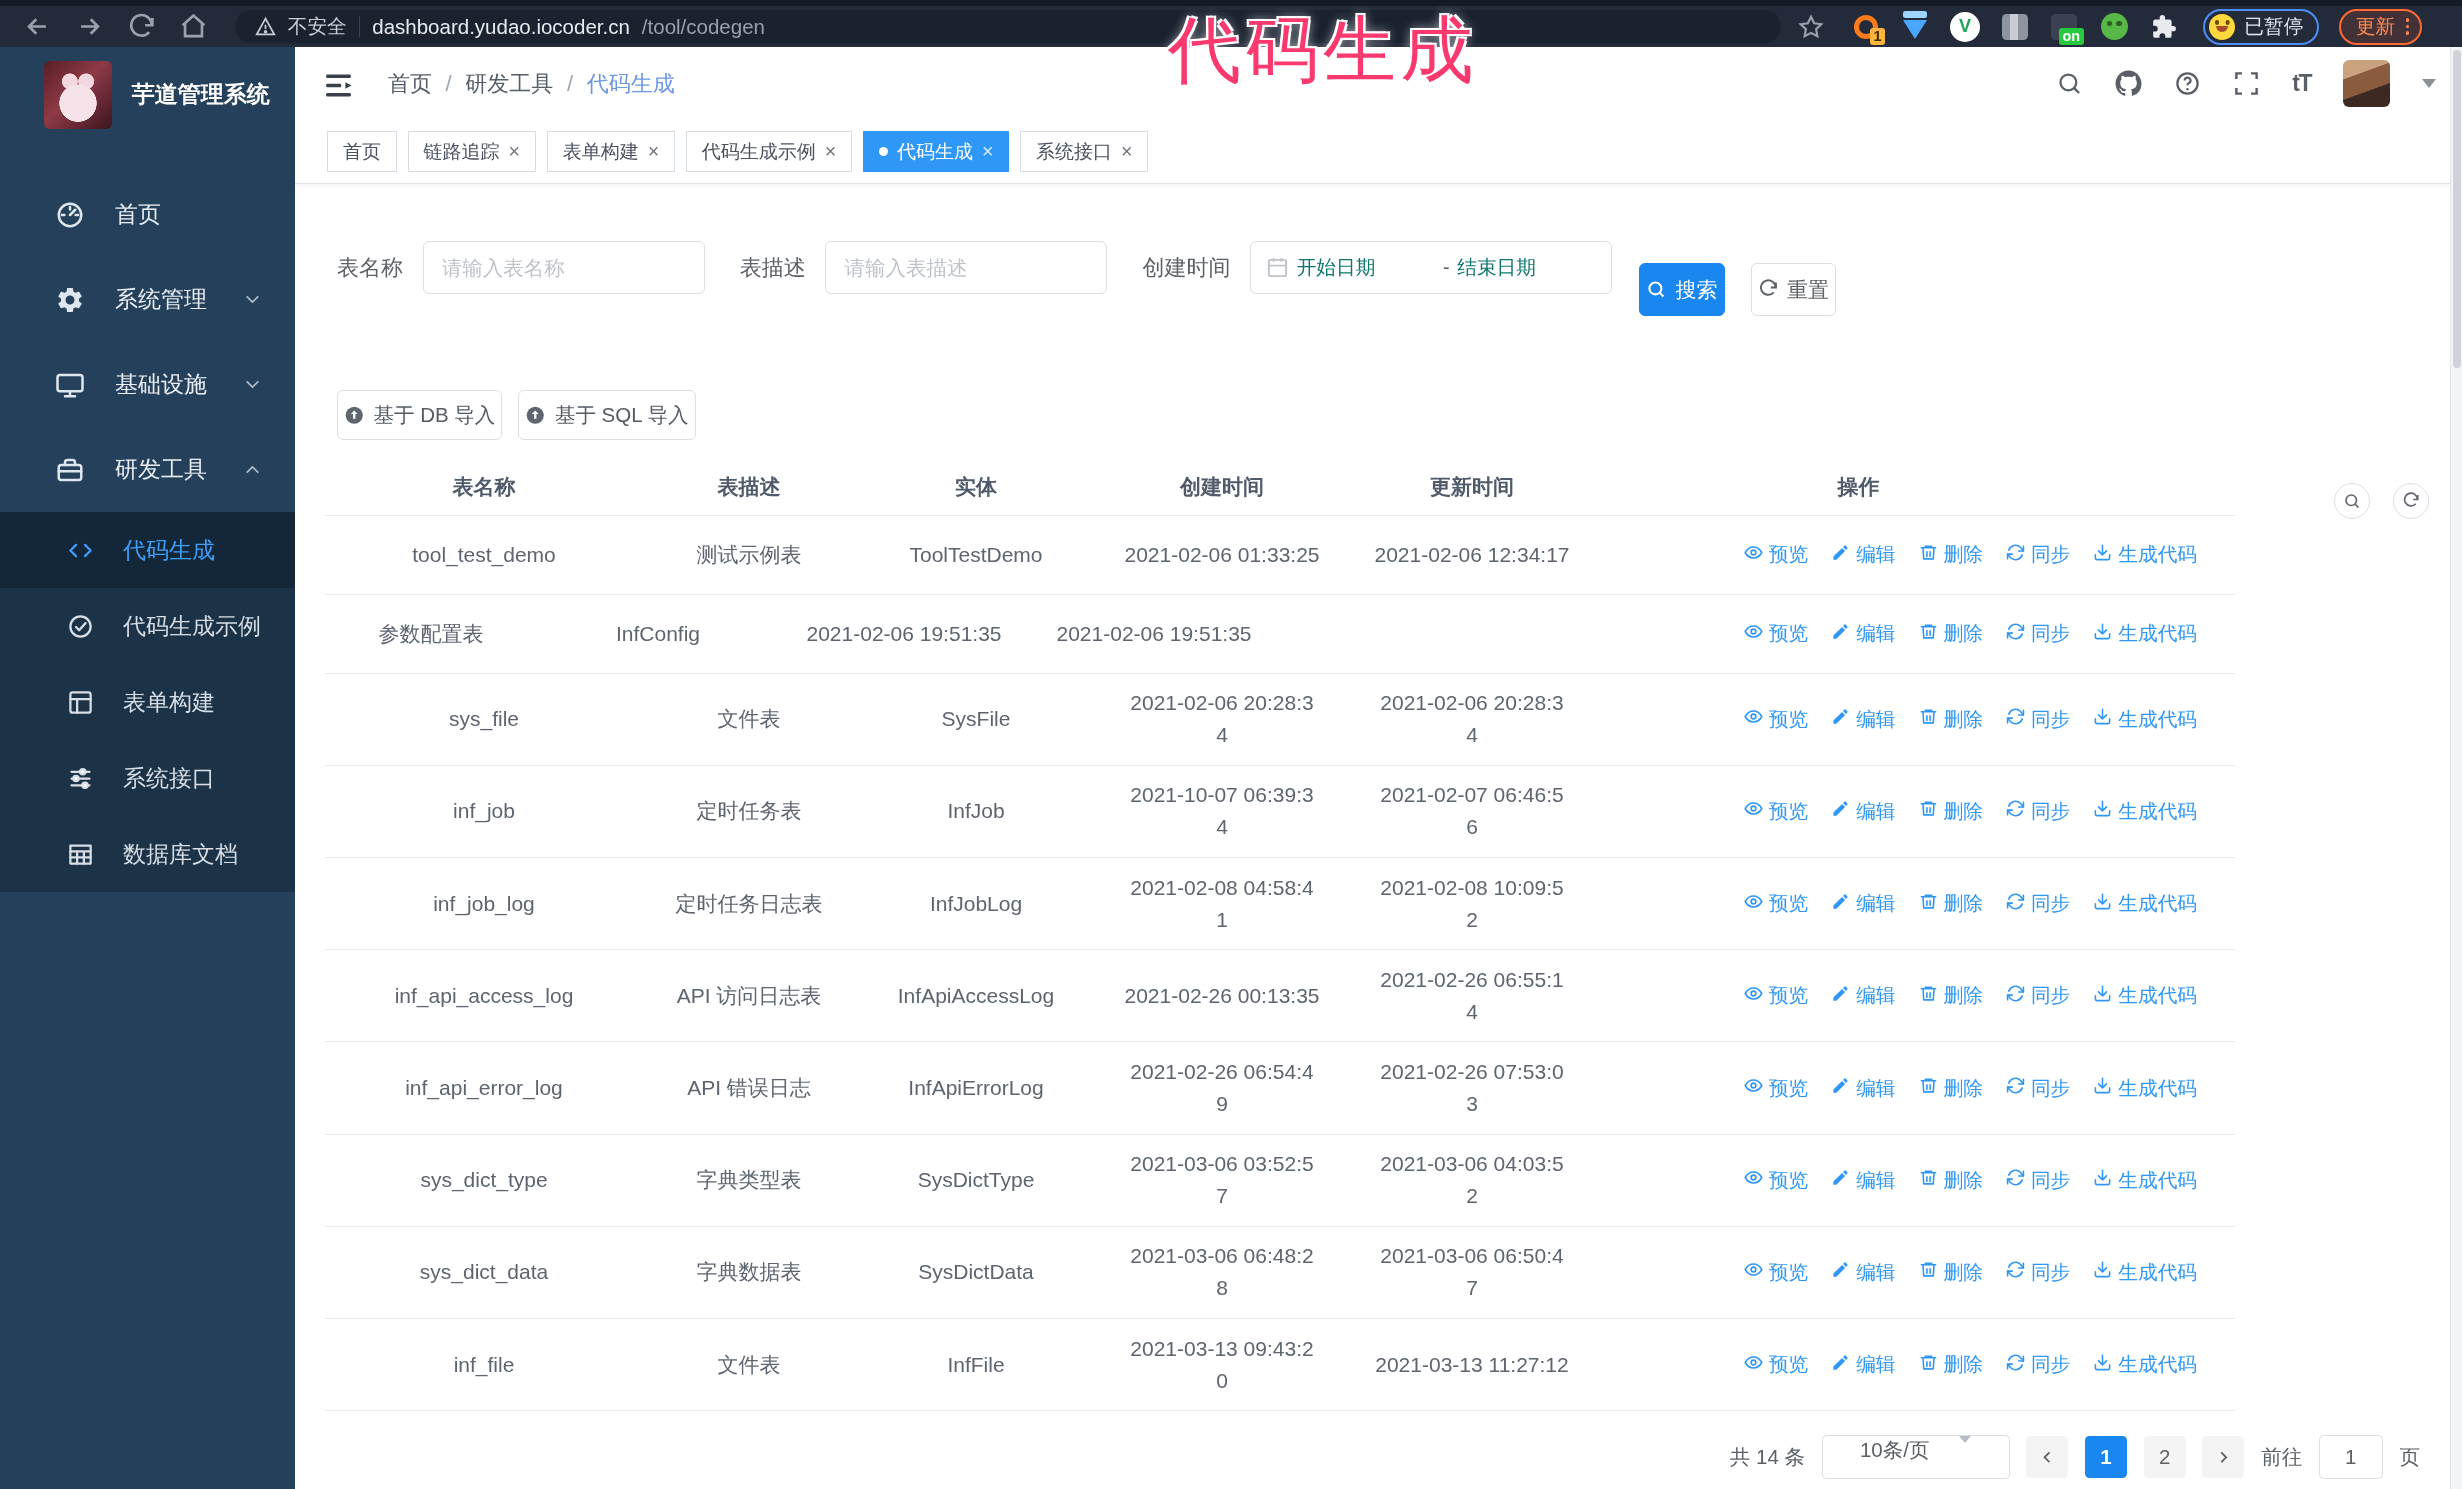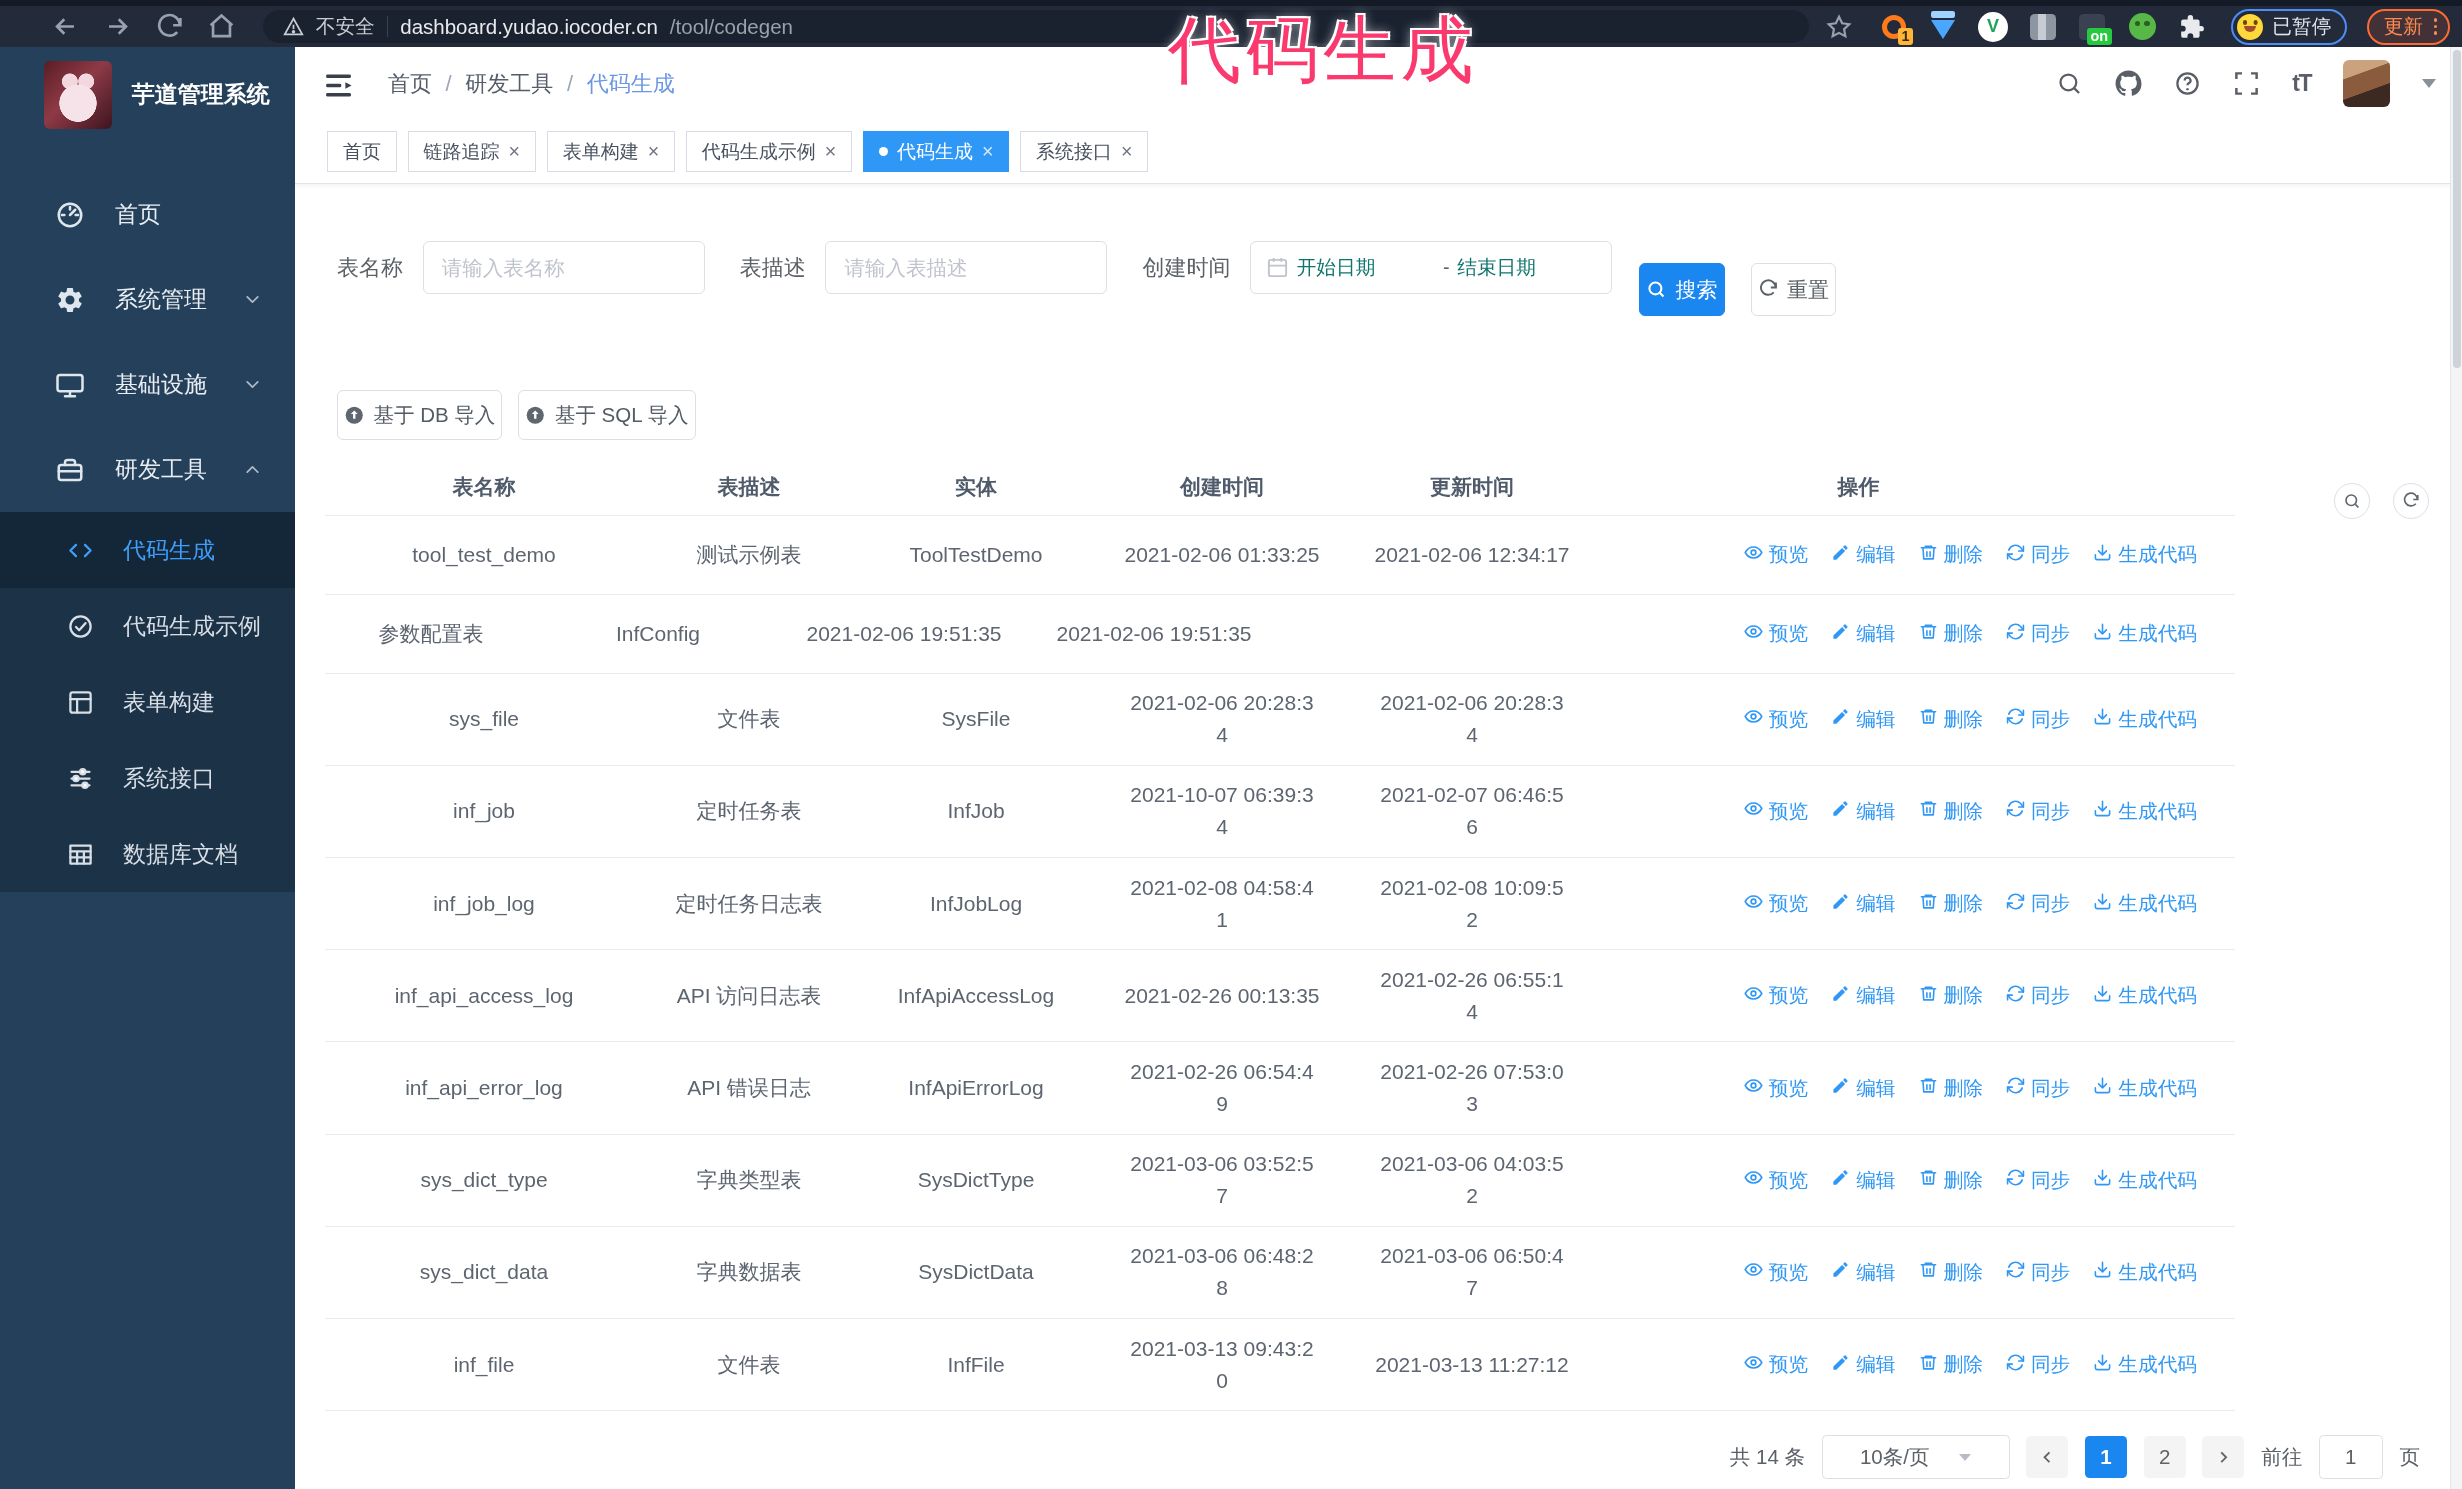--- a/index.html
+++ b/index.html
@@ -1,21 +1,21 @@
 <!DOCTYPE html>
 <html style="font-size:12px"><head>
 <meta charset="utf-8">
 <style>
   * { box-sizing: border-box; margin: 0; padding: 0; }
   html,body { width:2462px; height:1490px; overflow:hidden;
     font-family:"Liberation Sans","DejaVu Sans",sans-serif; background:#fff; position:relative; }
 
   
   .chrome { position:absolute; top:0; left:0; width:2462px; height:47px;
-    background:#232b3a; border-top:6px solid #141a26; display:flex; align-items:center; z-index:5;padding-left:28px; }
+    background:#232b3a; border-top:6px solid #141a26; display:flex; align-items:center; z-index:5; }
   .chrome svg { display:block; }
   .nav-btn { width:29px; height:29px; margin-left:23px; color:#98a1ae; flex:0 0 auto; }
   .addr { margin-left:27px; width:1546px; height:33px; border-radius:16.7px; background:#1a2230;
     display:flex; align-items:center; padding:0 19.7px; gap:12px; }
   .addr .warn { color:#c9ced6; width:21px; height:21px; flex:0 0 auto; }
   .addr .sec { color:#c9ced6; font-size:19.7px; white-space:nowrap; }
   .addr .sep { width:1.5px; height:21px; background:#3a4150; }
   .addr .host { color:#e8eaee; font-size:20.5px; white-space:nowrap; }
   .addr .path { color:#99a1ac; font-size:20.5px; white-space:nowrap; }
   .star { width:26px; height:26px; color:#98a1ae; margin-left:16.7px; flex:0 0 auto;}
@@ -135,21 +135,21 @@
   .c-created, .c-updated { width:250px; white-space:pre; line-height:32px; }
   .c-actions { flex:1; display:flex; justify-content:flex-end; padding-right:38px; gap:23px; align-items:center; }
   .thead .c-actions { justify-content:center; padding-right:121px; }
   .alink { display:inline-flex; align-items:center; gap:6px; color:#2f97f5; font-size:19.7px; cursor:pointer; white-space:nowrap; }
   .alink svg { width:19px; height:19px; }
 
   
   .pagination { position:absolute; right:42px; bottom:10.6px; display:flex; align-items:center;
     gap:16.7px; font-size:20.5px; color:#5b6167; }
   .psel { width:188px; height:44px; border:0.8px solid #dcdfe6; border-radius:4.5px; display:flex;
-    align-items:center; justify-content:center; gap:30px; cursor:pointer; }
+    align-items:flex-start; justify-content:center; gap:30px; cursor:pointer; }
   .psel .sc { width:0; height:0; border-left:6.8px solid transparent; border-right:6.8px solid transparent;
     border-top:7.6px solid #b6bcc6; }
   .pbtn { width:42px; height:42px; border-radius:4.5px; background:#f4f4f5; display:flex; align-items:center;
     justify-content:center; color:#606266; cursor:pointer; font-size:23px; }
   .pbtn svg { width:16.7px; height:16.7px; }
   .ppage { width:42px; height:42px; border-radius:4.5px; background:#f4f4f5; display:flex; align-items:center;
     justify-content:center; font-size:20.5px; color:#606266; cursor:pointer; }
   .ppage.active { background:#1a87f0; color:#fff; font-weight:700; }
   .goto-input { width:64px; height:44px; border:0.8px solid #dcdfe6; border-radius:4.5px; text-align:center;
     font-size:20.5px; color:#5b6167; outline:none; }

